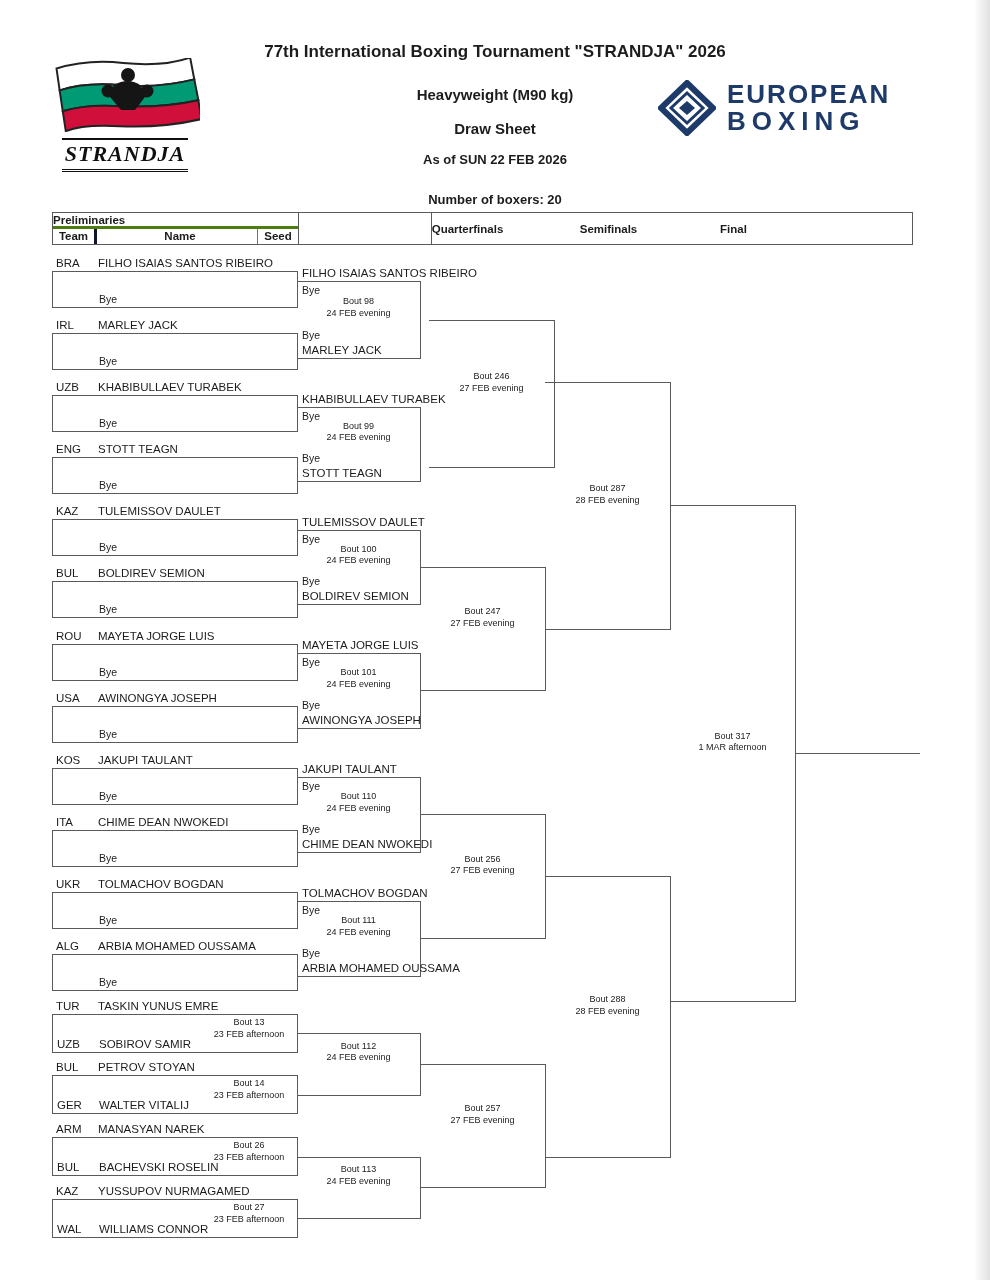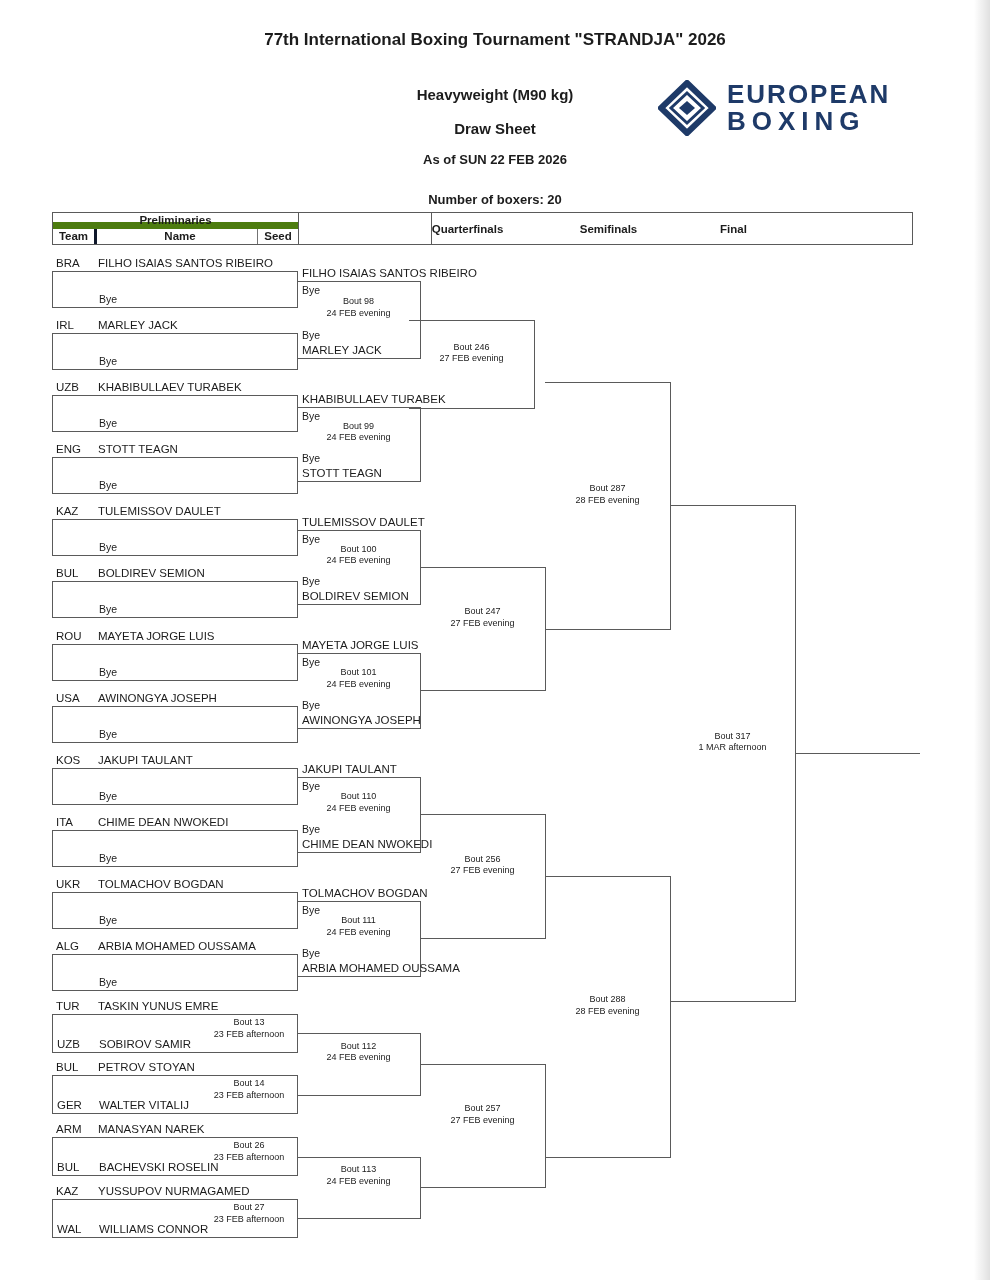--- a/index.html
+++ b/index.html
@@ -4,41 +4,41 @@
 <style>
   * { margin:0; padding:0; box-sizing:border-box; }
   html,body { background:#dcdcdc; }
   body { font-family:"Liberation Sans","DejaVu Sans",sans-serif; }
   .page { position:relative; width:990px; height:1280px; margin:0 auto; background:#ffffff; color:#1c1c1c; overflow:hidden; }
   .page::after { content:''; position:absolute; right:0; top:0; bottom:0; width:16px;
                  background:linear-gradient(90deg, rgba(0,0,0,0) 0%, rgba(0,0,0,0.12) 100%); pointer-events:none; }
 
   
   .ctext { position:absolute; left:0; right:0; text-align:center; white-space:nowrap; }
-  .title   { top:30px;  font-size:17px; font-weight:bold; }
+  .title   { top:42px;  font-size:17px; font-weight:bold; }
   .wclass  { top:86px;  font-size:15px; font-weight:bold; }
   .dsheet  { top:120px; font-size:15px; font-weight:bold; }
   .asof    { top:152px; font-size:13px; font-weight:bold; }
   .nboxers { top:192px; font-size:13px; font-weight:bold; }
 
   
   .strandja-logo { position:absolute; left:46px; top:58px; width:158px; text-align:center; }
   .strandja-text { display:inline-block; margin-top:2px; font-family:"Liberation Serif","DejaVu Serif",serif;
                    font-size:22px; font-weight:bold; font-style:italic; letter-spacing:1px; color:#101010;
                    border-top:2px solid #101010; border-bottom:3px double #101010; padding:1px 3px 2px; }
 
   
   .eb-logo { position:absolute; left:658px; top:80px; display:flex; align-items:center; gap:11px; color:#1e3a68; }
   .eb-text div { font-size:26px; font-weight:bold; line-height:27px; letter-spacing:2px; white-space:nowrap; }
   .eb-text .eb-boxing { letter-spacing:6px; }
 
   
   .hdr-table { position:absolute; left:52px; top:212px; width:861px; height:33px; border:1px solid #5a5a5a; font-weight:bold; font-size:11.5px; }
   .hdr-left { position:absolute; left:0; top:0; width:246px; height:100%; border-right:1px solid #5a5a5a; }
-  .hdr-prelim { height:16px; border-bottom:7px solid #4d7c0f; text-align:center; line-height:15px; }
+  .hdr-prelim { height:16px; border-bottom:3px solid #4d7c0f; text-align:left; line-height:15px; }
   .hdr-cells { display:flex; height:15px; line-height:15px; }
   .hc-team { flex:0 0 44px; text-align:center; border-right:3px solid #0f172a; }
   .hc-name { flex:1 1 auto; padding-left:6px; border-right:1px solid #737373;text-align:center; }
   .hc-seed { flex:0 0 40px; text-align:center; }
   .hdr-col { position:absolute; top:0; height:100%; width:125px; display:flex; align-items:center; justify-content:center; }
   .hdr-qf { left:352px; } .hdr-sf { left:493px; } .hdr-f { left:618px; }
   .hdr-vline { position:absolute; left:378px; top:0; bottom:0; border-left:1px solid #5a5a5a; }
 
   
   .bye-slot,.pm-slot { position:absolute; left:52px; width:246px; }
@@ -68,20 +68,36 @@
 <body>
 
 <div class="page">
 
   <div class="ctext title">77th International Boxing Tournament "STRANDJA" 2026</div>
   <div class="ctext wclass">Heavyweight (M90 kg)</div>
   <div class="ctext dsheet">Draw Sheet</div>
   <div class="ctext asof">As of SUN 22 FEB 2026</div>
   <div class="ctext nboxers">Number of boxers: 20</div>
 
+  <div class="strandja-logo">
+    <svg width="150" height="74" viewBox="0 0 150 74">
+      <g transform="rotate(-3 75 37)">
+        <path d="M8 7 Q40 -1 75 5 Q115 11 142 3 L145 25 Q110 32 72 27 Q35 22 10 29 Z" fill="#ffffff" stroke="#222" stroke-width="2"></path>
+        <path d="M10 29 Q35 22 72 27 Q110 32 145 25 L148 46 Q112 52 70 48 Q35 44 12 50 Z" fill="#009b74" stroke="#222" stroke-width="2"></path>
+        <path d="M12 50 Q35 44 70 48 Q112 52 148 46 L150 65 Q112 72 68 68 Q32 64 14 70 Z" fill="#d0103a" stroke="#222" stroke-width="2"></path>
+      </g>
+      <g fill="#151515">
+        <circle cx="78" cy="17" r="7"></circle>
+        <path d="M64 27 Q78 19 90 27 L95 39 85 52 71 52 60 39 Z"></path>
+        <circle cx="58" cy="33" r="6.5"></circle>
+        <circle cx="97" cy="33" r="6.5"></circle>
+      </g>
+    </svg>
+    <div class="strandja-text">STRANDJA</div>
+  </div>
 
   <div class="eb-logo">
     <svg width="58" height="56" viewBox="0 0 58 56">
       <path d="M29 3 L55 28 L29 53 L3 28 Z" fill="none" stroke="#1e3a68" stroke-width="6"></path>
       <path d="M29 13 L45 28 L29 43 L13 28 Z" fill="none" stroke="#1e3a68" stroke-width="3"></path>
       <path d="M29 21 L37 28 L29 35 L21 28 Z" fill="#1e3a68"></path>
     </svg>
     <div class="eb-text">
       <div>EUROPEAN</div>
       <div class="eb-boxing">BOXING</div>
@@ -343,21 +359,21 @@
         <div>24 FEB evening</div>
       </div>
   </div>
   <div class="r16-box" style="top:1157px;height:62px">
     <div class="mid-label bout-label">
         <div>Bout 113</div>
         <div>24 FEB evening</div>
       </div>
   </div>
 
-  <div class="rd-box" style="left:409px;top:320px;height:89px">
+  <div class="rd-box" style="left:429px;top:320px;height:148px">
     <div class="mid-label bout-label">
         <div>Bout 246</div>
         <div>27 FEB evening</div>
       </div>
   </div>
   <div class="rd-box" style="left:420px;top:567px;height:124px">
     <div class="mid-label bout-label">
         <div>Bout 247</div>
         <div>27 FEB evening</div>
       </div>

